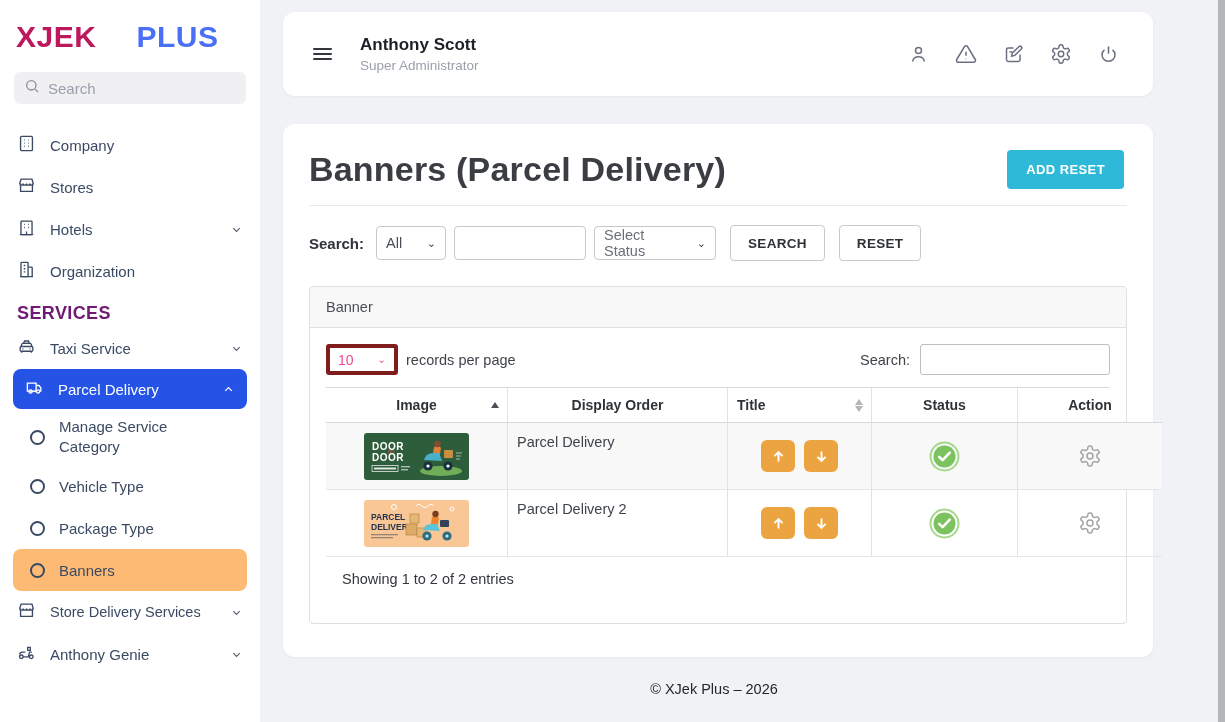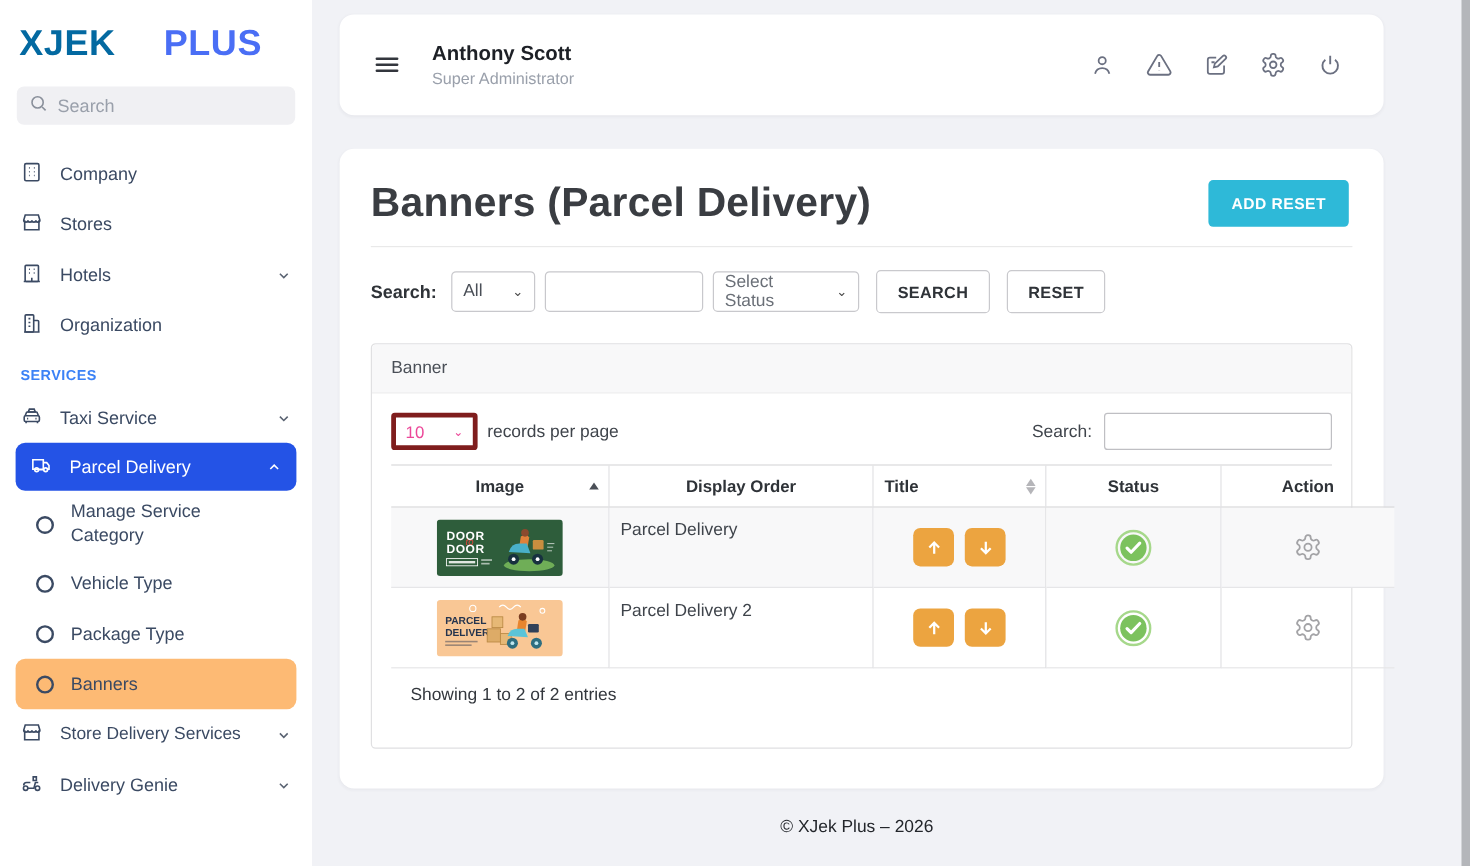--- a/index.html
+++ b/index.html
@@ -7,32 +7,32 @@
   body {
     font-family:"Liberation Sans", sans-serif;
     background:#f1f2f6;
     position:relative;
     overflow:hidden;
     color:#3b4a63;
   }
   
   .sidebar { position:absolute; left:0; top:0; width:260px; height:722px; background:#fff; z-index:2; }
   .logo { padding:20px 16px 6px 16px; font-size:30px; font-weight:800; letter-spacing:.5px; }
-  .logo .p1 { color:#0369a1; }
+  .logo .p1 { color:#be185d; }
   .logo .p2 { color:#4a6ef5;margin-left:40px; }
   .side-search { margin:12px 14px 0 14px; height:32px; background:#f0f0f3; border-radius:6px;
     display:flex; align-items:center; gap:8px; padding:0 10px; }
   .side-search input { border:none; background:transparent; outline:none; font-size:15px;
     color:#5a6372; width:100%; font-family:inherit; }
   .side-search input::placeholder { color:#9aa0ab; }
   .menu { margin-top:20px; }
   .mitem { height:42px; display:flex; align-items:center; gap:14px; padding:0 17px;
     font-size:15px; font-weight:500; color:#3b4a63; cursor:pointer; }
   .mitem .chev { margin-left:auto; display:flex; }
-  .services { margin:9px 17px 2px 17px; font-size:12px; font-weight:700; color:#3b82f6; letter-spacing:.4px; height:24px; display:flex; align-items:center;}
+  .services { margin:9px 17px 2px 17px; font-size:18px; font-weight:700; color:#701a75; letter-spacing:.4px; height:24px; display:flex; align-items:center;}
   .mitem.active { margin:0 13px; padding:0 12px; height:40px; border-radius:8px;
     background:#2453e6; color:#fff; }
   .mitem.active svg { stroke:#fff !important; }
   .sub { padding-left:30px; }
   .sub.two-line { height:56px; line-height:1.35; }
   .sub.two-line span.lbl { white-space:normal; width:150px; }
   .mitem.selected { margin:0 13px; padding:0 12px 0 17px; border-radius:8px; background:#fdba74; }
   .ring { width:15px; height:15px; border:2px solid #3b4a63; border-radius:50%; flex:0 0 auto; }
   
   .content { position:absolute; left:260px; top:0; width:908px; height:722px; }
@@ -224,21 +224,21 @@
         </span>
     </div>
     <div class="mitem">
       <span><svg width="19" height="19" viewBox="0 0 24 24" fill="none" stroke="#3b4a63" stroke-width="1.7">
             <circle cx="5.5" cy="17.5" r="2.3"></circle>
             <circle cx="18" cy="17.5" r="2.3"></circle>
             <path d="M7.8 17.5h6.4l1.6-6h3"></path>
             <path d="M13.5 5.5h3.3v3.8h-3.3z"></path>
             <path d="M3.5 14.5c0-1.7 1.3-3 3-3h4"></path>
           </svg></span>
-      <span class="lbl">Delivery Genie</span>
+      <span class="lbl">Anthony Genie</span>
       <span class="chev">
           <svg width="13" height="13" viewBox="0 0 24 24" fill="none" stroke="#5a6372" stroke-width="2.4">
             <path d="M6 9.5l6 6 6-6"></path>
           </svg>
         </span>
     </div>
   </div>
 </div>
 
 <div class="content">

